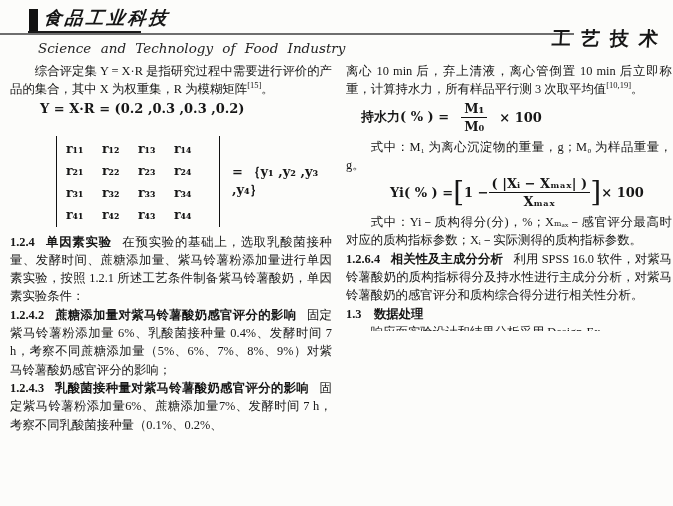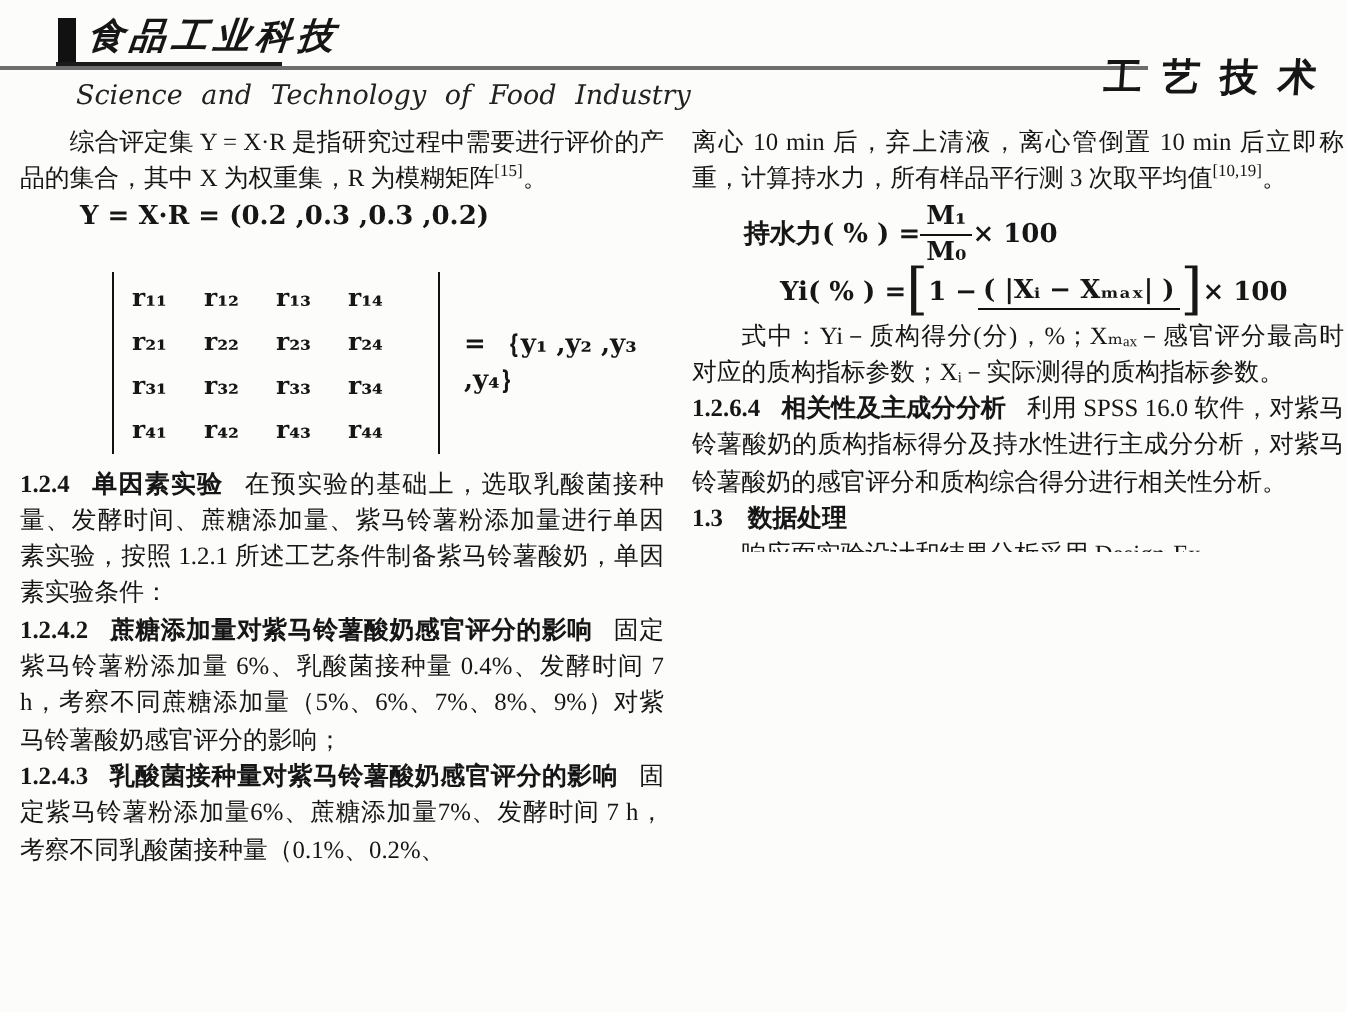--- a/index.html
+++ b/index.html
@@ -61,21 +61,21 @@
   
   .f-line {
     font-family: "DejaVu Serif", serif;
     font-weight: bold; font-size: 13px;
     margin: 2px 0 2px 30px;
   }
   .f-row { display: flex; align-items: center; margin: 2px 0 4px 0; }
   .frac { display: inline-block; text-align: center; vertical-align: middle; font-weight: bold; }
   .frac .top { display: block; border-bottom: 1.4px solid #111; padding: 0 3px 1px; }
   .frac .bot { display: block; padding-top: 1px; }
-  .f-water { margin-left: 26px; font-family: "DejaVu Serif", serif; font-size: 13px; font-weight: bold; }
+  .f-water { margin-left: 15px; font-family: "DejaVu Serif", serif; font-size: 13px; font-weight: bold; gap: 12px; }
   .f-yi    { margin-left: 44px; font-family: "DejaVu Serif", serif; font-size: 13px; font-weight: bold; }
   .bigbr { font-size: 28px; font-weight: normal; vertical-align: middle; line-height: 0; position: relative; top: -1px; }
   
   .matrix-wrap { display: flex; align-items: center; margin: 20px 0 6px 46px; }
   .matrix {
     display: grid; grid-template-columns: repeat(4, 36px);
     row-gap: 7px; column-gap: 0;
     border-left: 1.4px solid #111; border-right: 1.4px solid #111;
     padding: 5px 9px;
     font-family: "DejaVu Serif", serif; font-weight: bold; font-size: 12.5px;
@@ -142,28 +142,30 @@
 
     <div class="f-row f-water">
       <span>持水力( % ) = </span>
       <span class="frac">
         <span class="top">M₁</span>
         <span class="bot">M₀</span>
       </span>
       <span> × 100</span>
     </div>
 
+    <p class="para indent">式中：M₁ 为离心沉淀物的重量，g；M₀ 为样品重量，g。</p>
 
 
     <div class="f-row f-yi">
       <span>Yi( % ) = </span>
       <span class="bigbr">[</span>
       <span>1 − </span>
       <span class="frac">
         <span class="top">( |Xᵢ − Xₘₐₓ| )</span>
+        <span class="bot">Xₘₐₓ</span>
       </span>
       <span class="bigbr">]</span>
       <span> × 100</span>
     </div>
 
     <p class="para indent">式中：Yi－质构得分(分)，%；Xₘₐₓ－感官评分最高时对应的质构指标参数；Xᵢ－实际测得的质构指标参数。</p>
 
     <p class="para"><span class="runin-num">1.2.6.4</span><span class="runin-title">相关性及主成分分析</span><span>利用 SPSS 16.0 软件，对紫马铃薯酸奶的质构指标得分及持水性进行主成分分析，对紫马铃薯酸奶的感官评分和质构综合得分进行相关性分析。</span></p>
 
     <p class="para heading"><span class="runin-num">1.3</span><span>数据处理</span></p>

